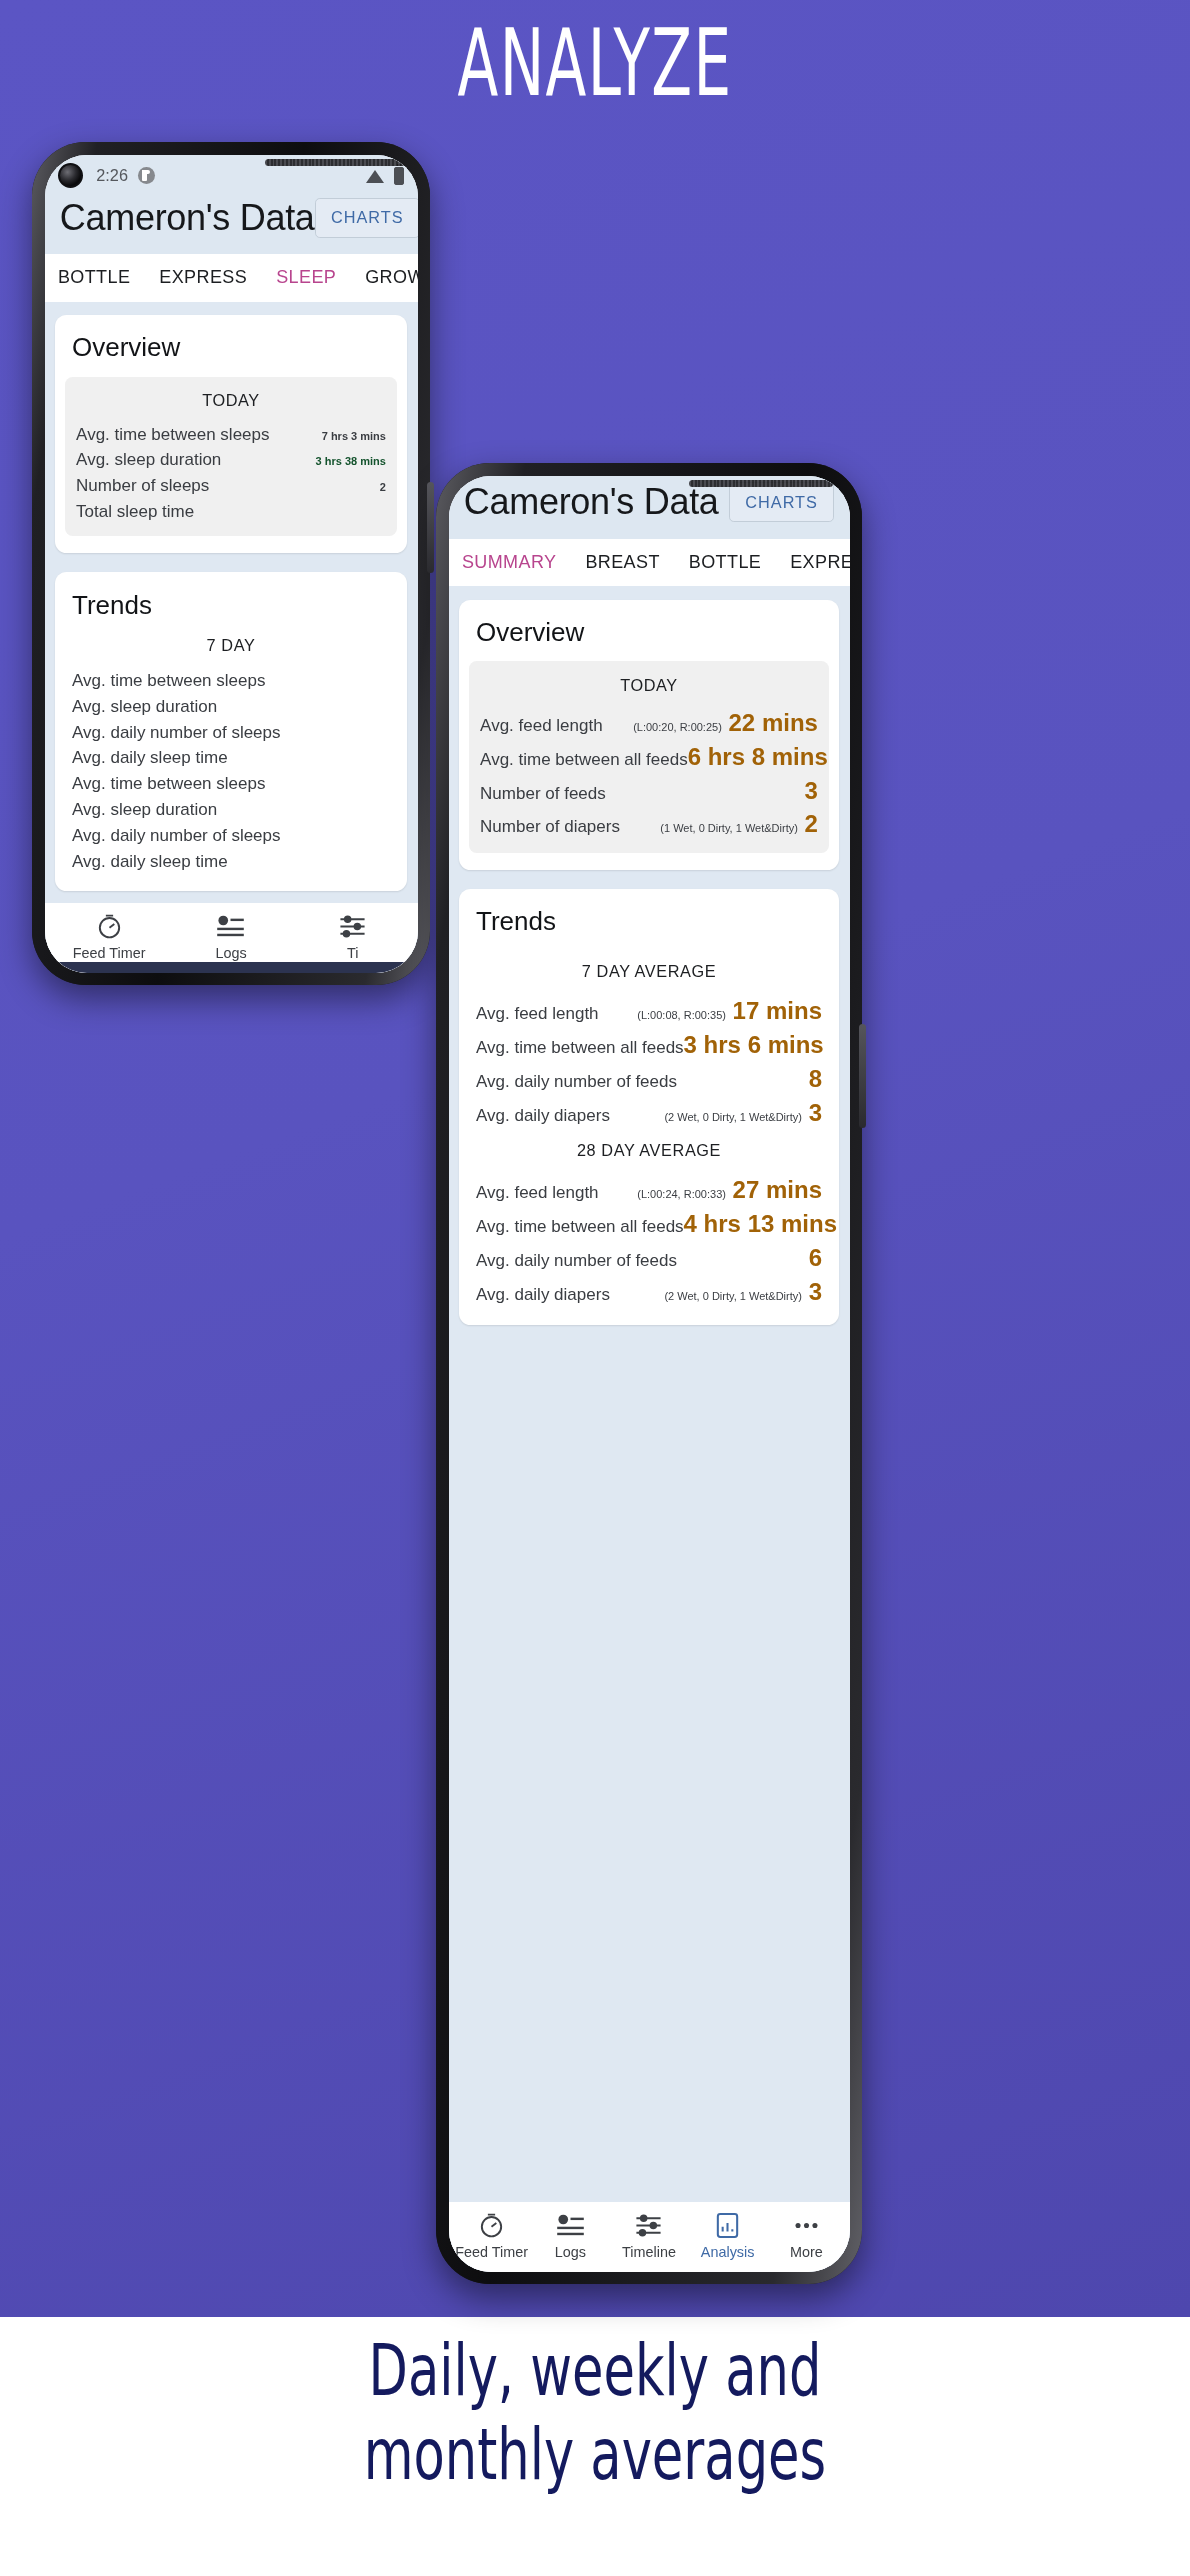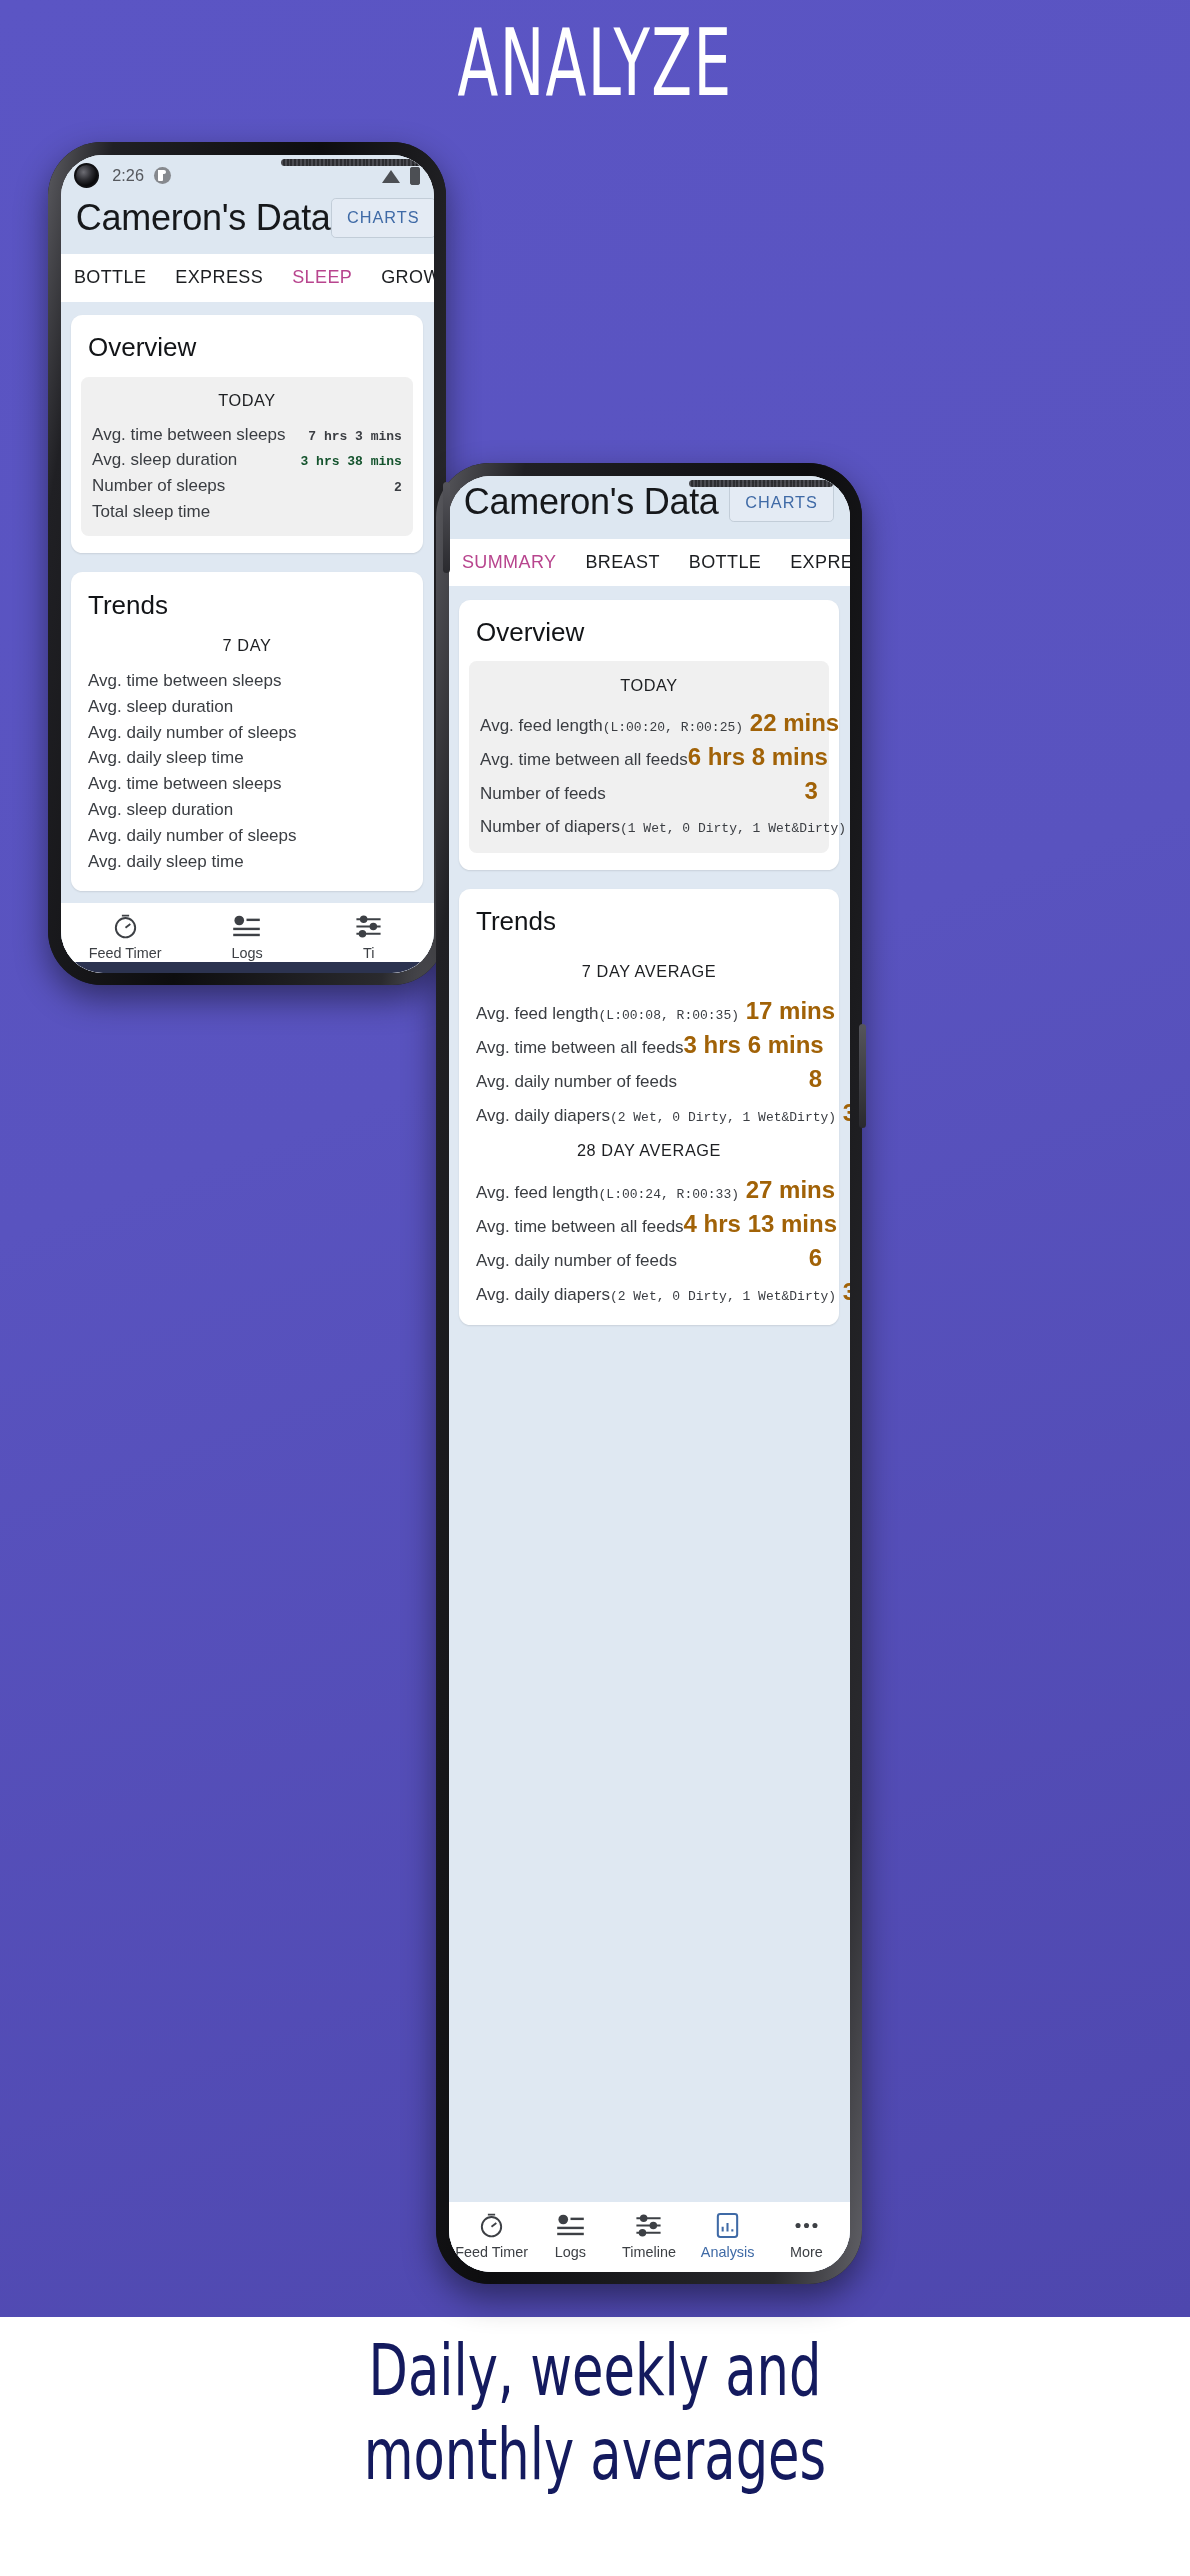--- a/index.html
+++ b/index.html
@@ -72,21 +72,21 @@
   }
   .sidebtn {
     position: absolute;
     width: 6.7px; border-radius: 3.8px;
     background: linear-gradient(180deg,#55555b,#2a2a2e);
     z-index: 2;
   }
 
   
   #phone-back {
-    left: 48px; top: 142px; width: 398px; height: 843px;
+    left: 32px; top: 142px; width: 398px; height: 843px;
   }
   #phone-back .speaker { left: 220px; top: 4.8px; width: 144px; }
   #phone-back .sidebtn { right: -3.8px; top: 340px; height: 91px; }
 
   
   #phone-front {
     left: 436px; top: 463px; width: 426px; height: 1821px;
   }
   #phone-front .speaker { left: 240px; top: 4.8px; width: 144px; }
   #phone-front .sidebtn { right: -3.8px; top: 561px; height: 104px; }
@@ -159,21 +159,21 @@
     margin-bottom: 19px;
     box-shadow: 0 1px 1.9px rgba(0,0,0,.10);
   }
   .card h2 { font-size:26px; font-weight:400; color:#121417; padding: 1.9px 17px 13.4px 17px; }
   .panel { background:#f0f0f0; border-radius:7.7px; margin: 0 9.6px; padding: 9.6px 11.5px 11.5px 11.5px; }
   .panel-title { text-align:center; font-size:16.3px; color:#1d1f22; letter-spacing:0.6px; padding: 4.8px 0 11.5px 0; }
   .section-title { text-align:center; font-size:16.3px; color:#1d1f22; letter-spacing:0.6px; padding: 11.5px 0 13.4px 0; }
   .row { display:flex; align-items:baseline; font-size:17px; color:#3a3d42; padding: 2.9px 0; }
   .row .lbl { white-space:nowrap; }
   .row .rgt { margin-left:auto; display:flex; align-items:baseline; gap:6.7px; white-space:nowrap; }
-  .sub { color:#3b3e43; font-size:13px;font-family:Liberation Mono, monospace; }
+  .sub { color:#3b3e43; font-size:11px; }
   .val { color:#a16207; font-weight:bold; font-size:24px; }
   .trend-rows { padding: 0 17px; }
 
   
   .bottomnav {
     position:absolute; left:0; bottom:0; width:100%;
     background:#ffffff; display:flex; align-items:flex-end; justify-content:space-around;
     padding: 9.6px 3.8px 11.5px 3.8px;
   }
   .navitem { display:flex; flex-direction:column; align-items:center; gap:3.8px; width:20%; }

